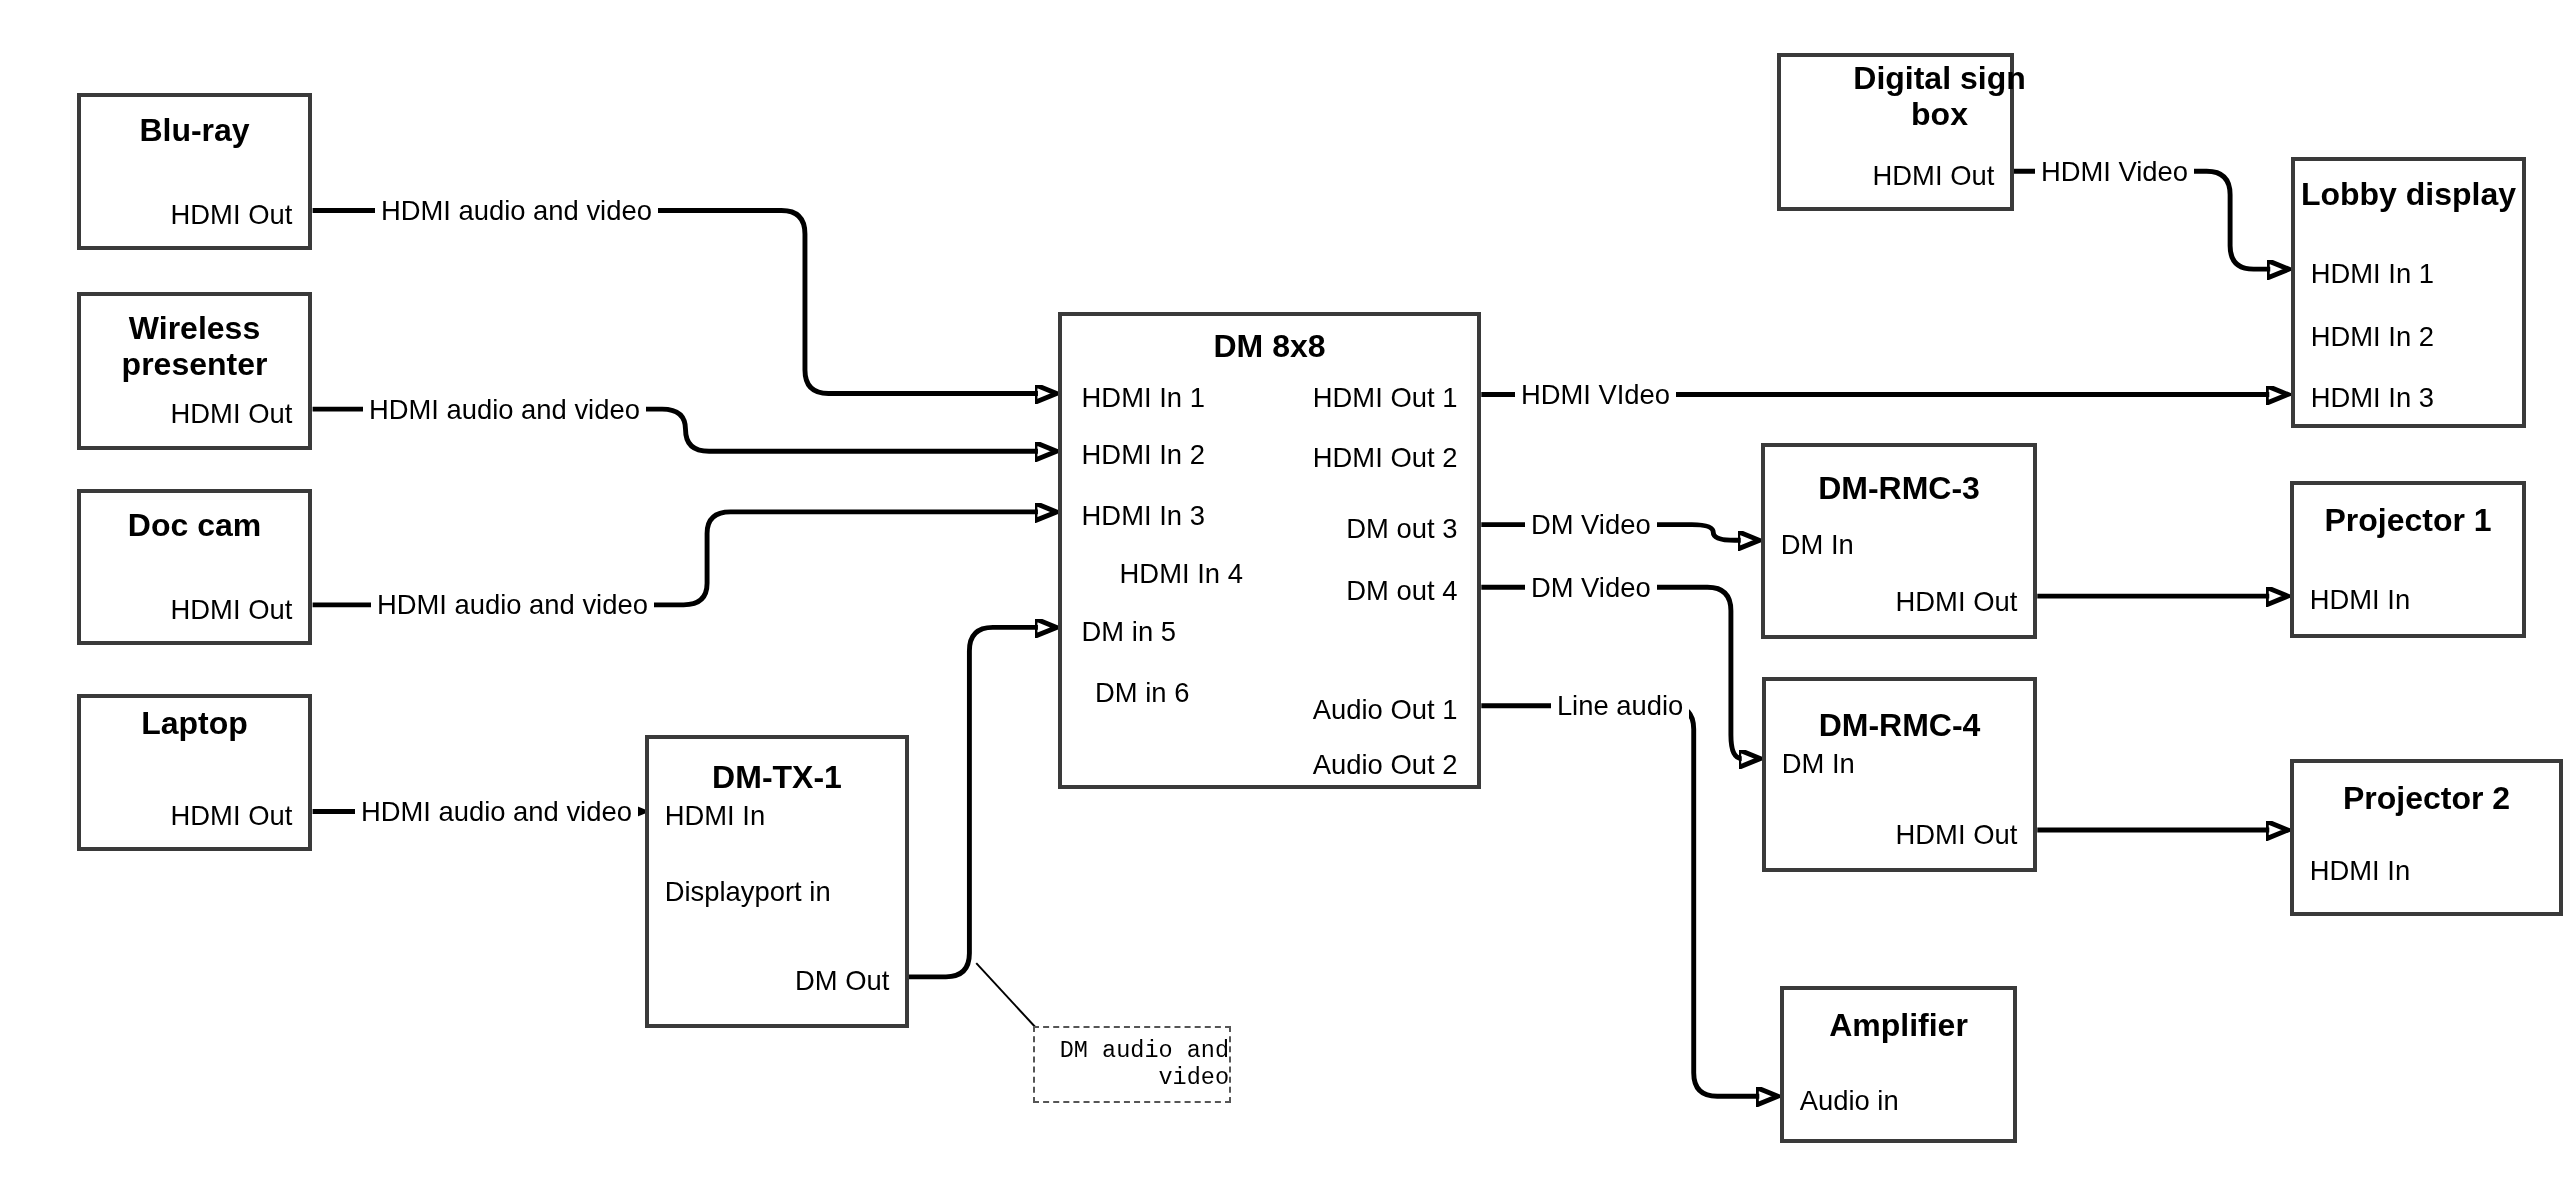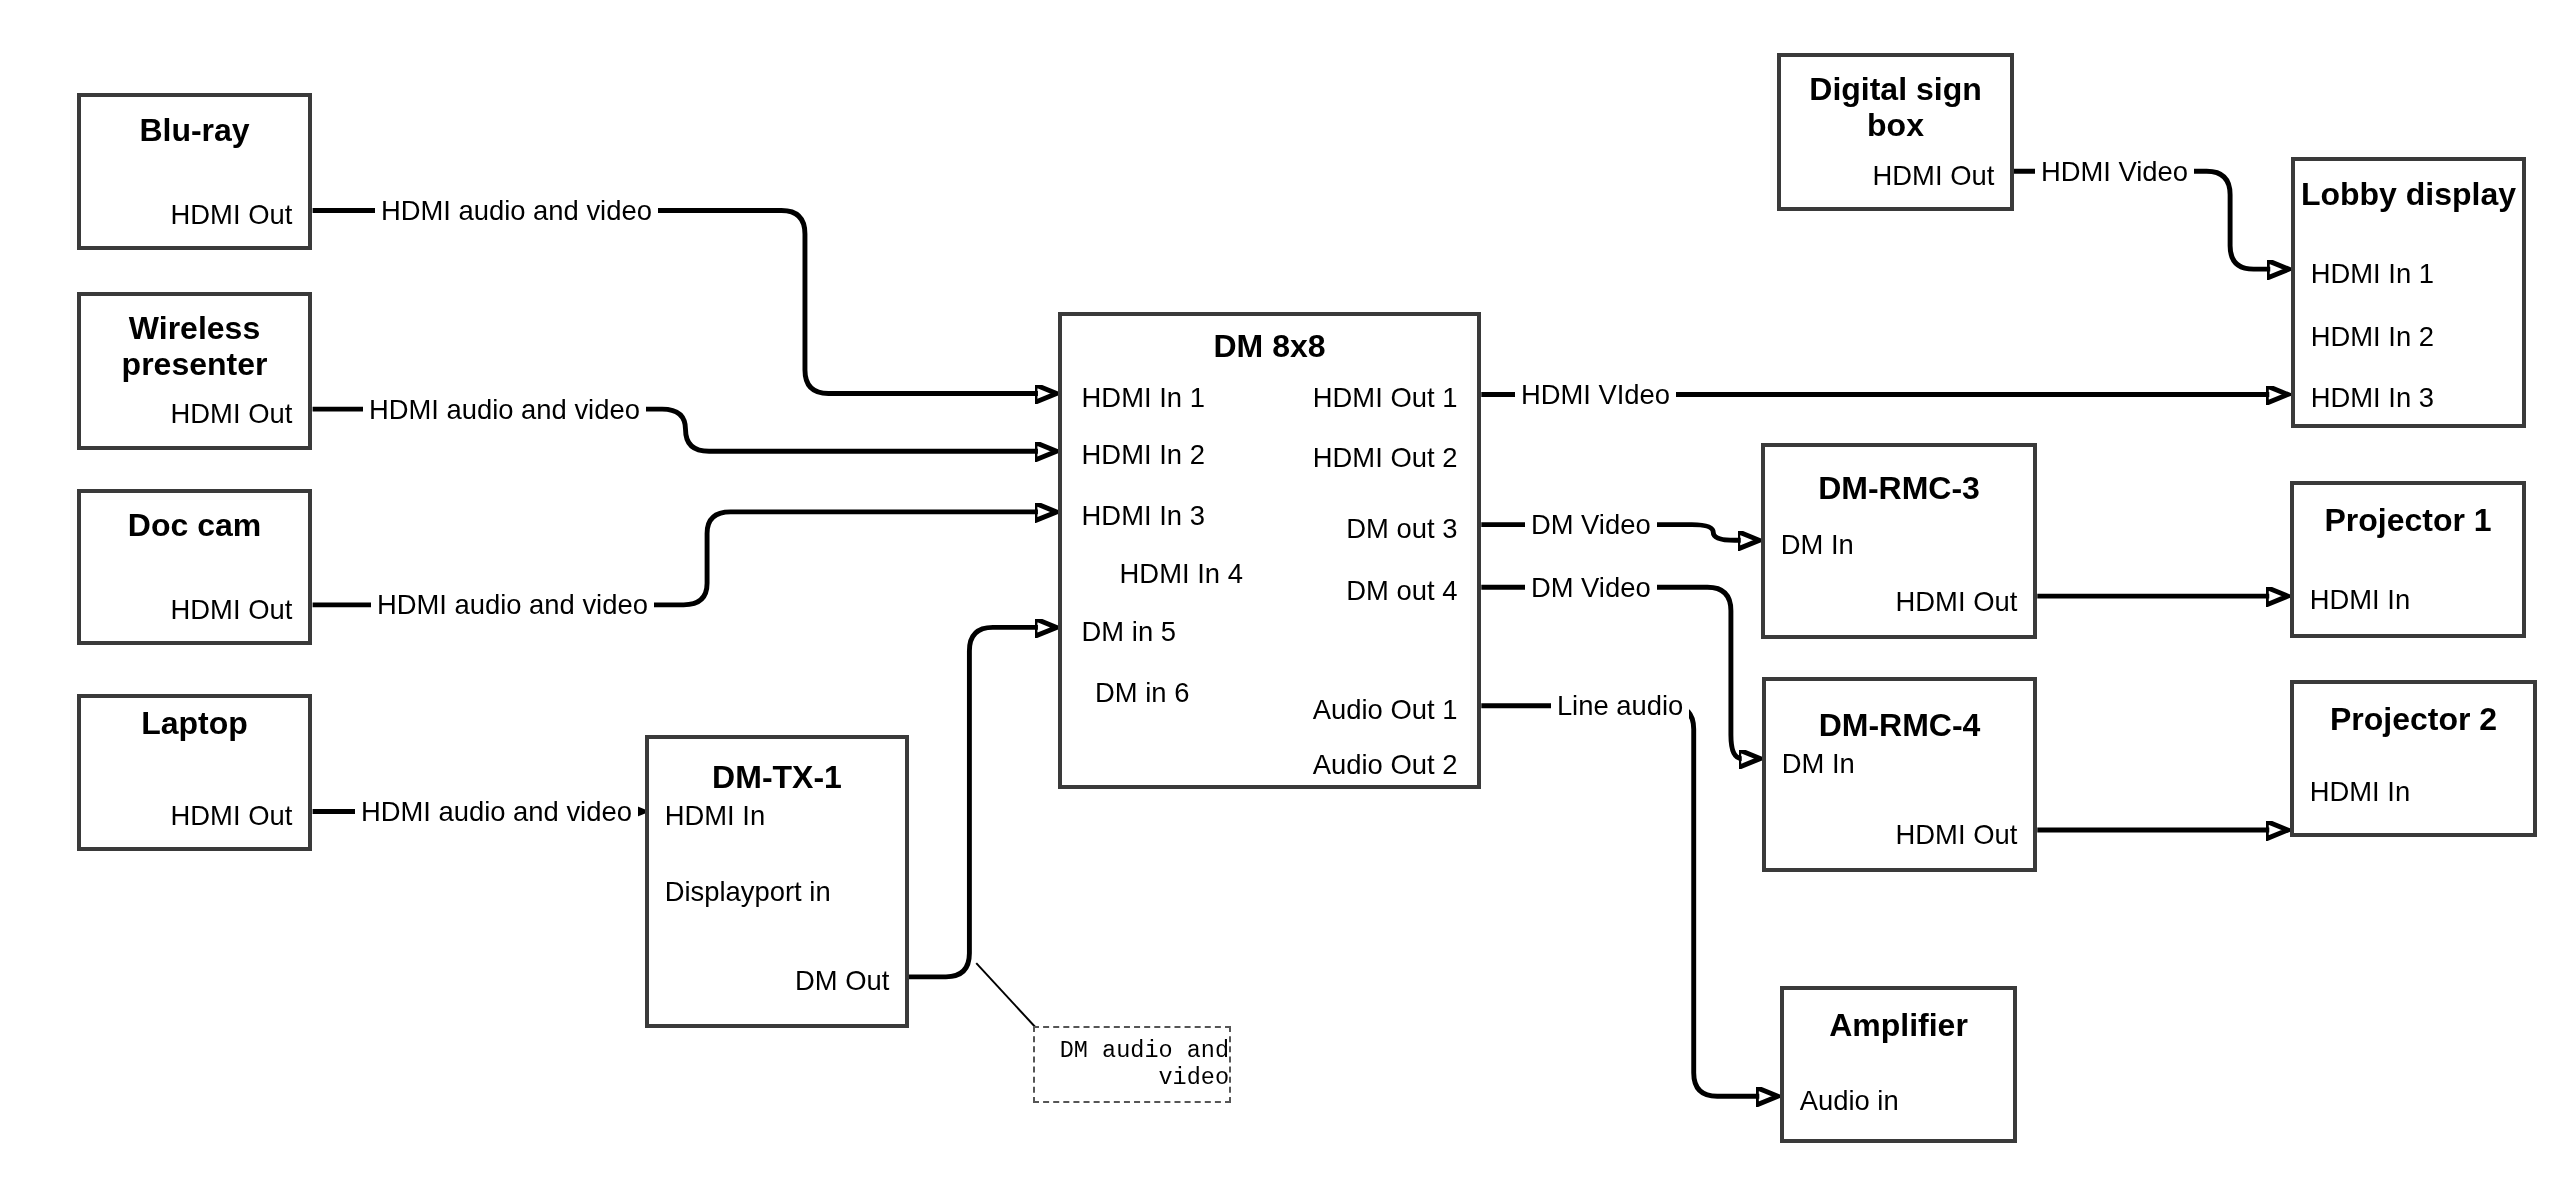--- a/index.html
+++ b/index.html
@@ -96,21 +96,21 @@
   <div class="port pl" style="top:360px;padding-left:33px;">DM in 6</div>
   <div class="port pr" style="top:65px;">HDMI Out 1</div>
   <div class="port pr" style="top:125px;">HDMI Out 2</div>
   <div class="port pr" style="top:196px;">DM out 3</div>
   <div class="port pr" style="top:258px;">DM out 4</div>
   <div class="port pr" style="top:377px;">Audio Out 1</div>
   <div class="port pr" style="top:432px;">Audio Out 2</div>
 </div>
 
 <div class="node" style="left:1777px;top:53px;width:237px;height:158px;">
-  <div class="title" style="top:14px;">Digital sign box</div>
+  <div class="title" style="top:3px;padding-left:44px;">Digital sign box</div>
   <div class="port pr" style="top:102px;">HDMI Out</div>
 </div>
 
 <div class="node" style="left:2291px;top:157px;width:235px;height:271px;">
   <div class="title" style="top:14.7px;">Lobby display</div>
   <div class="port pl" style="top:96px;">HDMI In 1</div>
   <div class="port pl" style="top:159px;">HDMI In 2</div>
   <div class="port pl" style="top:220px;">HDMI In 3</div>
 </div>
 
@@ -124,21 +124,21 @@
   <div class="title" style="top:25.5px;">DM-RMC-4</div>
   <div class="port pl" style="top:66px;">DM In</div>
   <div class="port pr" style="top:137px;">HDMI Out</div>
 </div>
 
 <div class="node" style="left:2290px;top:481px;width:236px;height:157px;">
   <div class="title" style="top:16.6px;">Projector 1</div>
   <div class="port pl" style="top:98px;">HDMI In</div>
 </div>
 
-<div class="node" style="left:2290px;top:680px;width:247px;height:157px;">
+<div class="node" style="left:2290px;top:759px;width:273px;height:157px;">
   <div class="title" style="top:16.6px;">Projector 2</div>
   <div class="port pl" style="top:91px;">HDMI In</div>
 </div>
 
 <div class="node" style="left:1780px;top:986px;width:237px;height:157px;">
   <div class="title" style="top:16.6px;">Amplifier</div>
   <div class="port pl" style="top:94px;">Audio in</div>
 </div>
 
 <span class="edge-label" style="left:375px;top:194px;">HDMI audio and video</span>

